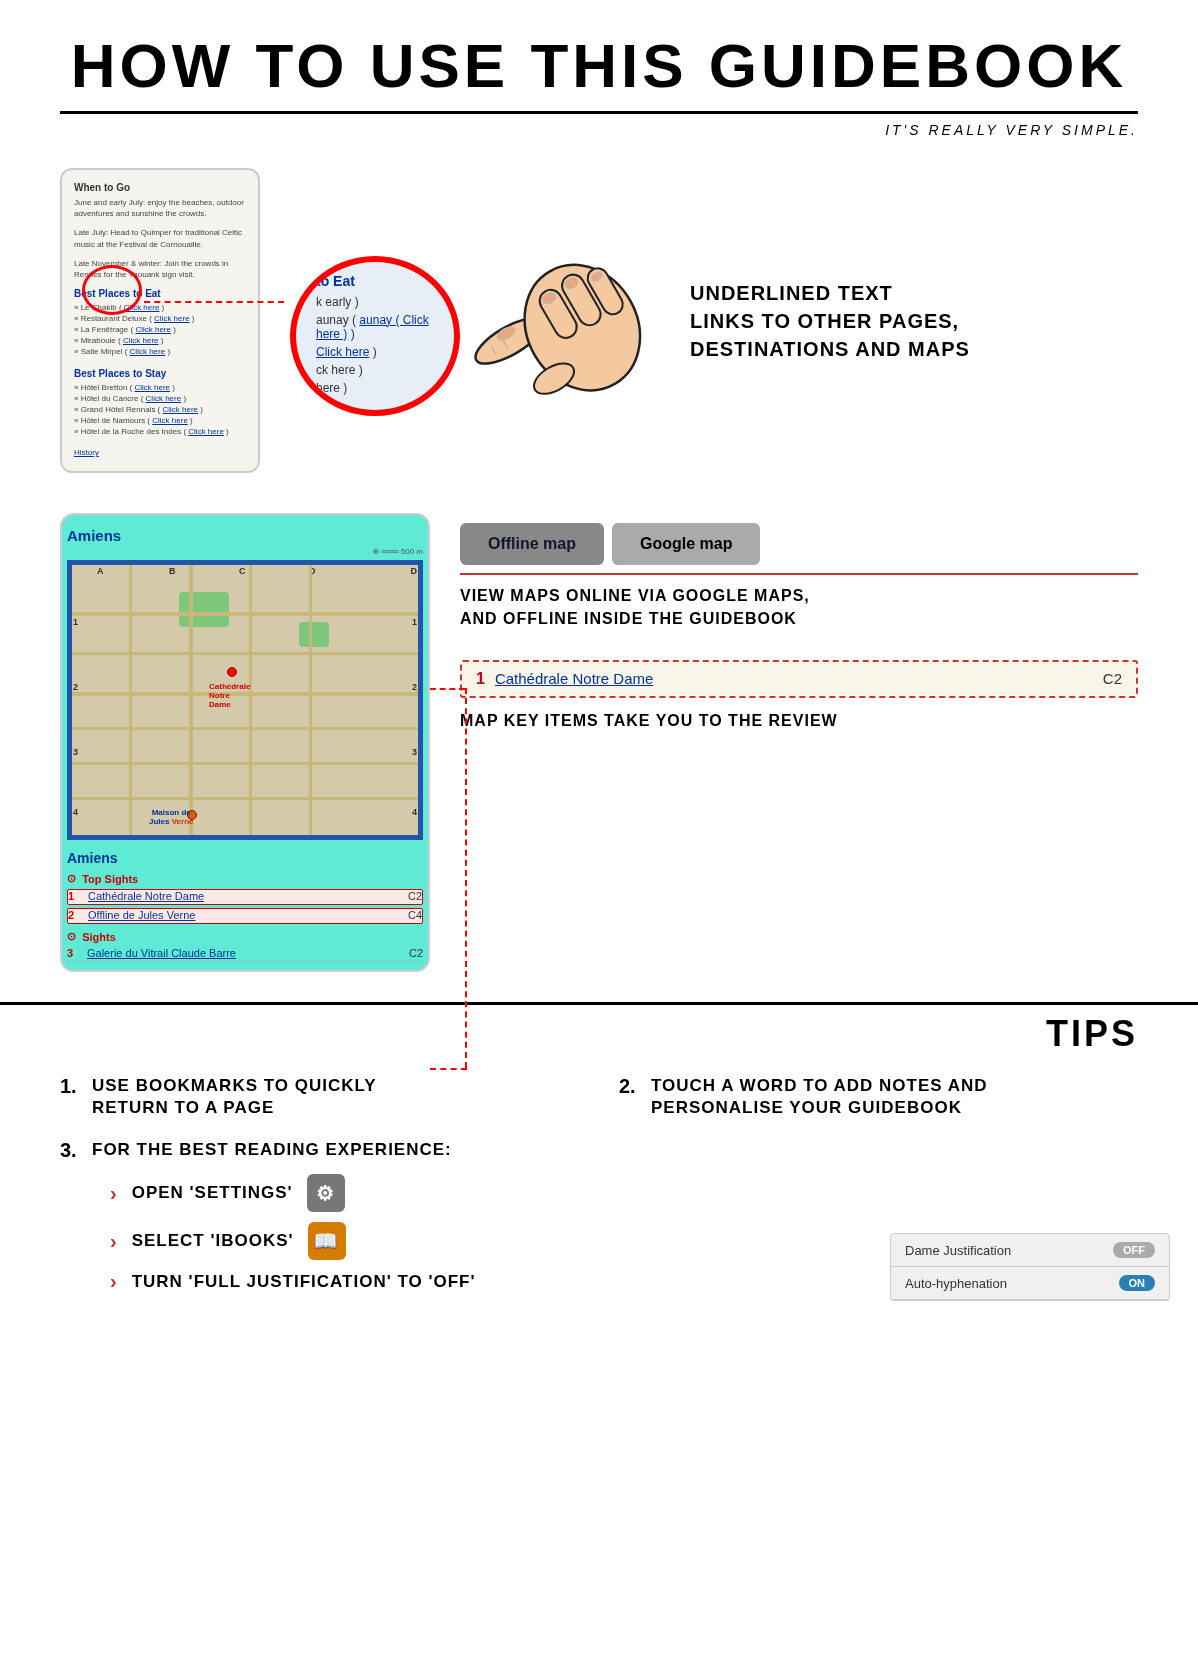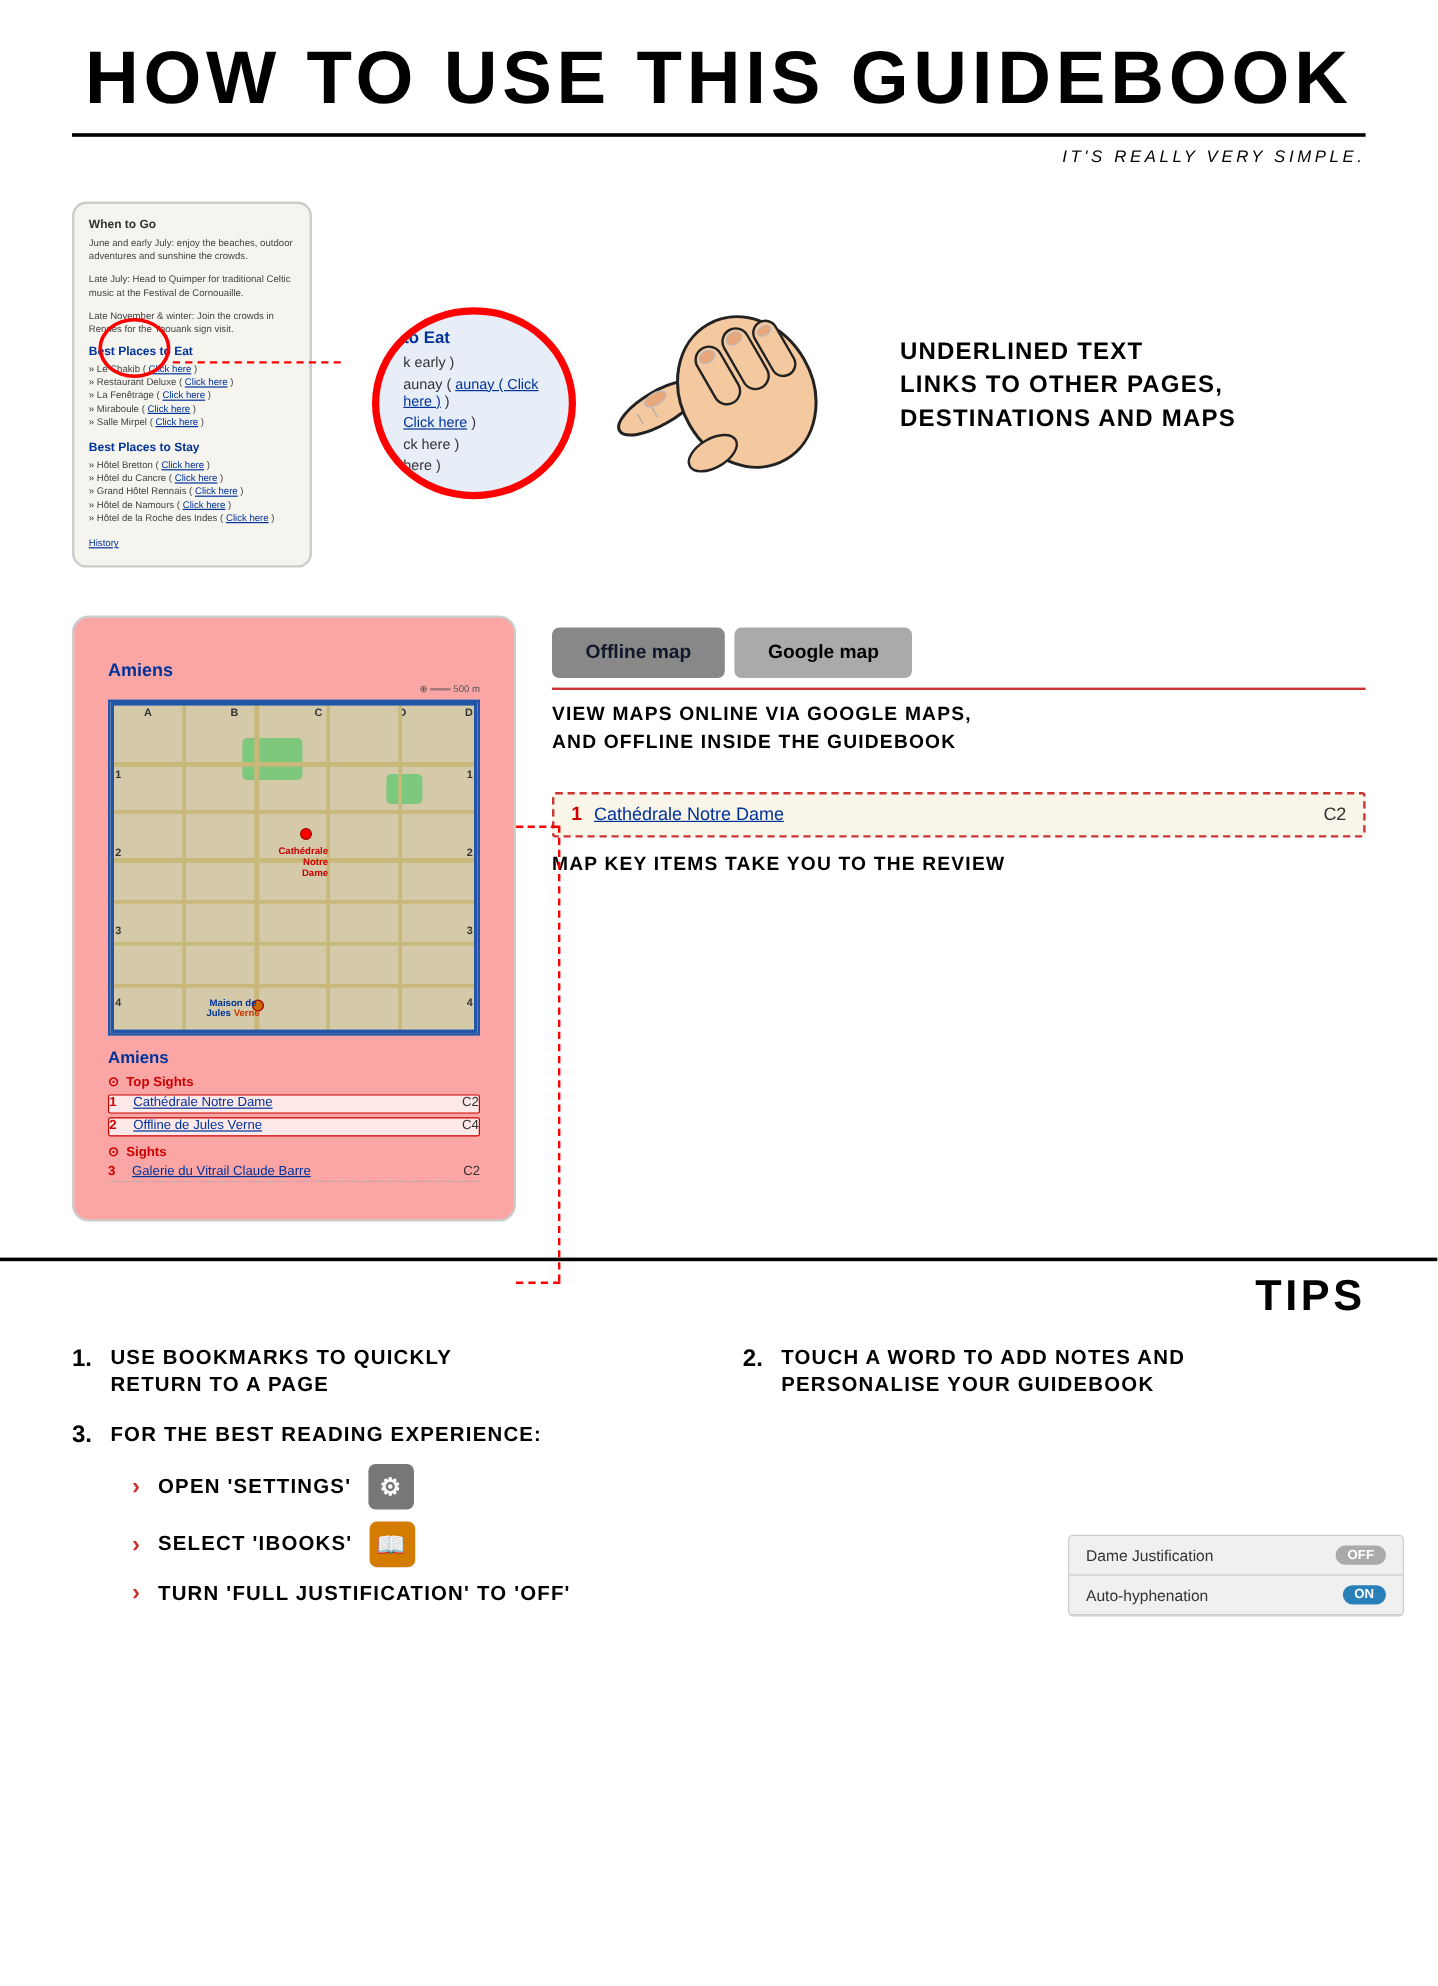--- a/index.html
+++ b/index.html
@@ -33,21 +33,20 @@
       margin: 8px 60px 0;
       font-style: italic;
     }
 
     
     .section-links {
       display: flex;
       flex-direction: row;
       align-items: center;
       padding: 30px 60px 20px;
-      gap: 20px;
     }
 
     .phone-mockup {
       width: 200px;
       min-width: 200px;
       background: #f5f4ef;
       border: 2px solid #ccc;
       border-radius: 12px;
       padding: 12px;
       font-size: 9px;
@@ -135,24 +134,24 @@
       display: flex;
       flex-direction: row;
       align-items: flex-start;
       padding: 20px 60px 20px;
       gap: 30px;
     }
 
     .map-phone {
       width: 370px;
       min-width: 370px;
-      background: #fca5a5;
+      background: #5eead4;
       border: 2px solid #ccc;
       border-radius: 14px;
-      padding: 28px;
+      padding: 5px;
       position: relative;
     }
     .map-city-title {
       font-weight: bold;
       font-size: 15px;
       color: #003399;
       margin-bottom: 6px;
     }
     .map-image-area {
       width: 100%;
@@ -551,21 +550,21 @@
         <div class="map-road h" style="top:130px; background:#c8b87a; height:4px;"></div>
         <div class="map-road h" style="top:165px; background:#c8b87a; height:3px;"></div>
         <div class="map-road h" style="top:200px; background:#c8b87a; height:3px;"></div>
         <div class="map-road h" style="top:235px; background:#c8b87a; height:3px;"></div>
 
         <div class="map-road v" style="left:60px; background:#c8b87a; width:3px;"></div>
         <div class="map-road v" style="left:120px; background:#c8b87a; width:4px;"></div>
         <div class="map-road v" style="left:180px; background:#c8b87a; width:3px;"></div>
         <div class="map-road v" style="left:240px; background:#c8b87a; width:3px;"></div>
 
-        <div class="map-label map-label-red" style="top:120px;left:140px;font-size:8px;text-align:right;">Cathédrale<br>Notre<br>Dame</div>
+        <div class="map-label map-label-red" style="top:120px;left:140px;font-size:8px;text-align:left;">Cathédrale<br>Notre<br>Dame</div>
 
         <div class="map-marker" style="top:105px;left:158px;"></div>
         <div class="map-marker" style="top:248px;left:118px;background:#cc6600;"></div>
 
         <div class="map-label" style="bottom:12px;left:80px;font-size:8px;color:#003399;text-align:center;">Maison de<br>Jules <span style="color:#cc3300">Verne</span></div>
 
         <div style="position:absolute;top:0;left:0;right:0;bottom:0;border:3px solid #2255aa;pointer-events:none;"></div>
       </div>
 
       <div class="map-key-section">

